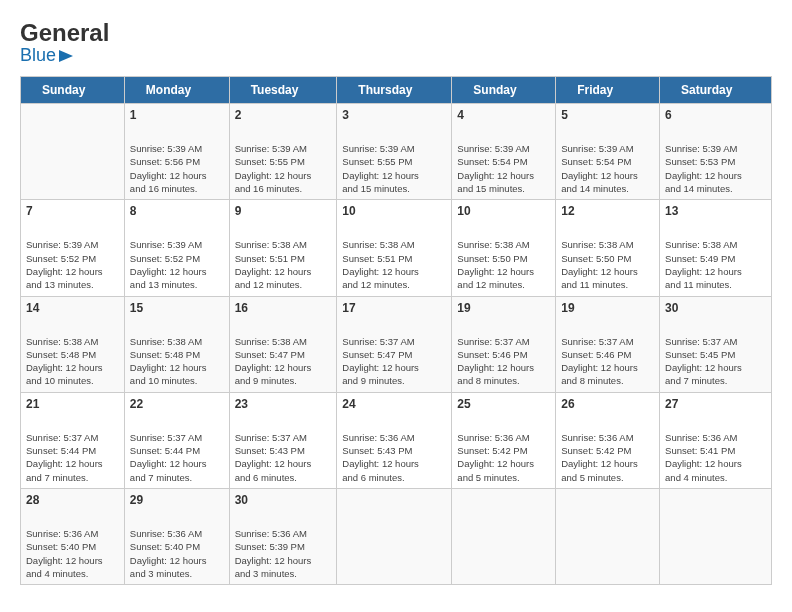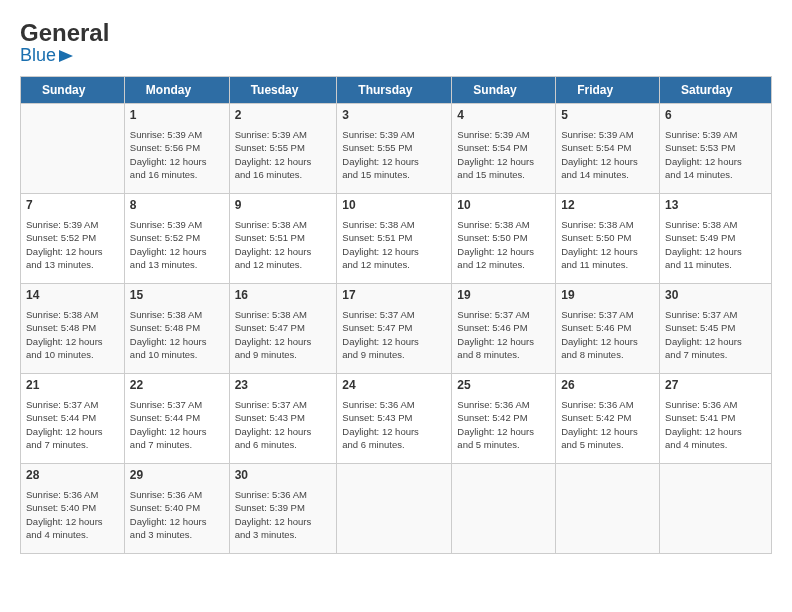--- a/index.html
+++ b/index.html
@@ -54,21 +54,21 @@
     }
     .day-num {
       font-size: 12px;
       font-weight: bold;
       color: #333;
     }
     .day-info {
       font-size: 9.5px;
       color: #444;
       line-height: 1.4;
-      margin-top: 6px;
+      margin-top: 20px;
     }
     tr:nth-child(odd) td {
       background-color: #f9f9f9;
     }
     tr:nth-child(even) td {
       background-color: #ffffff;
     }
   </style>
 </head>
 <body>

